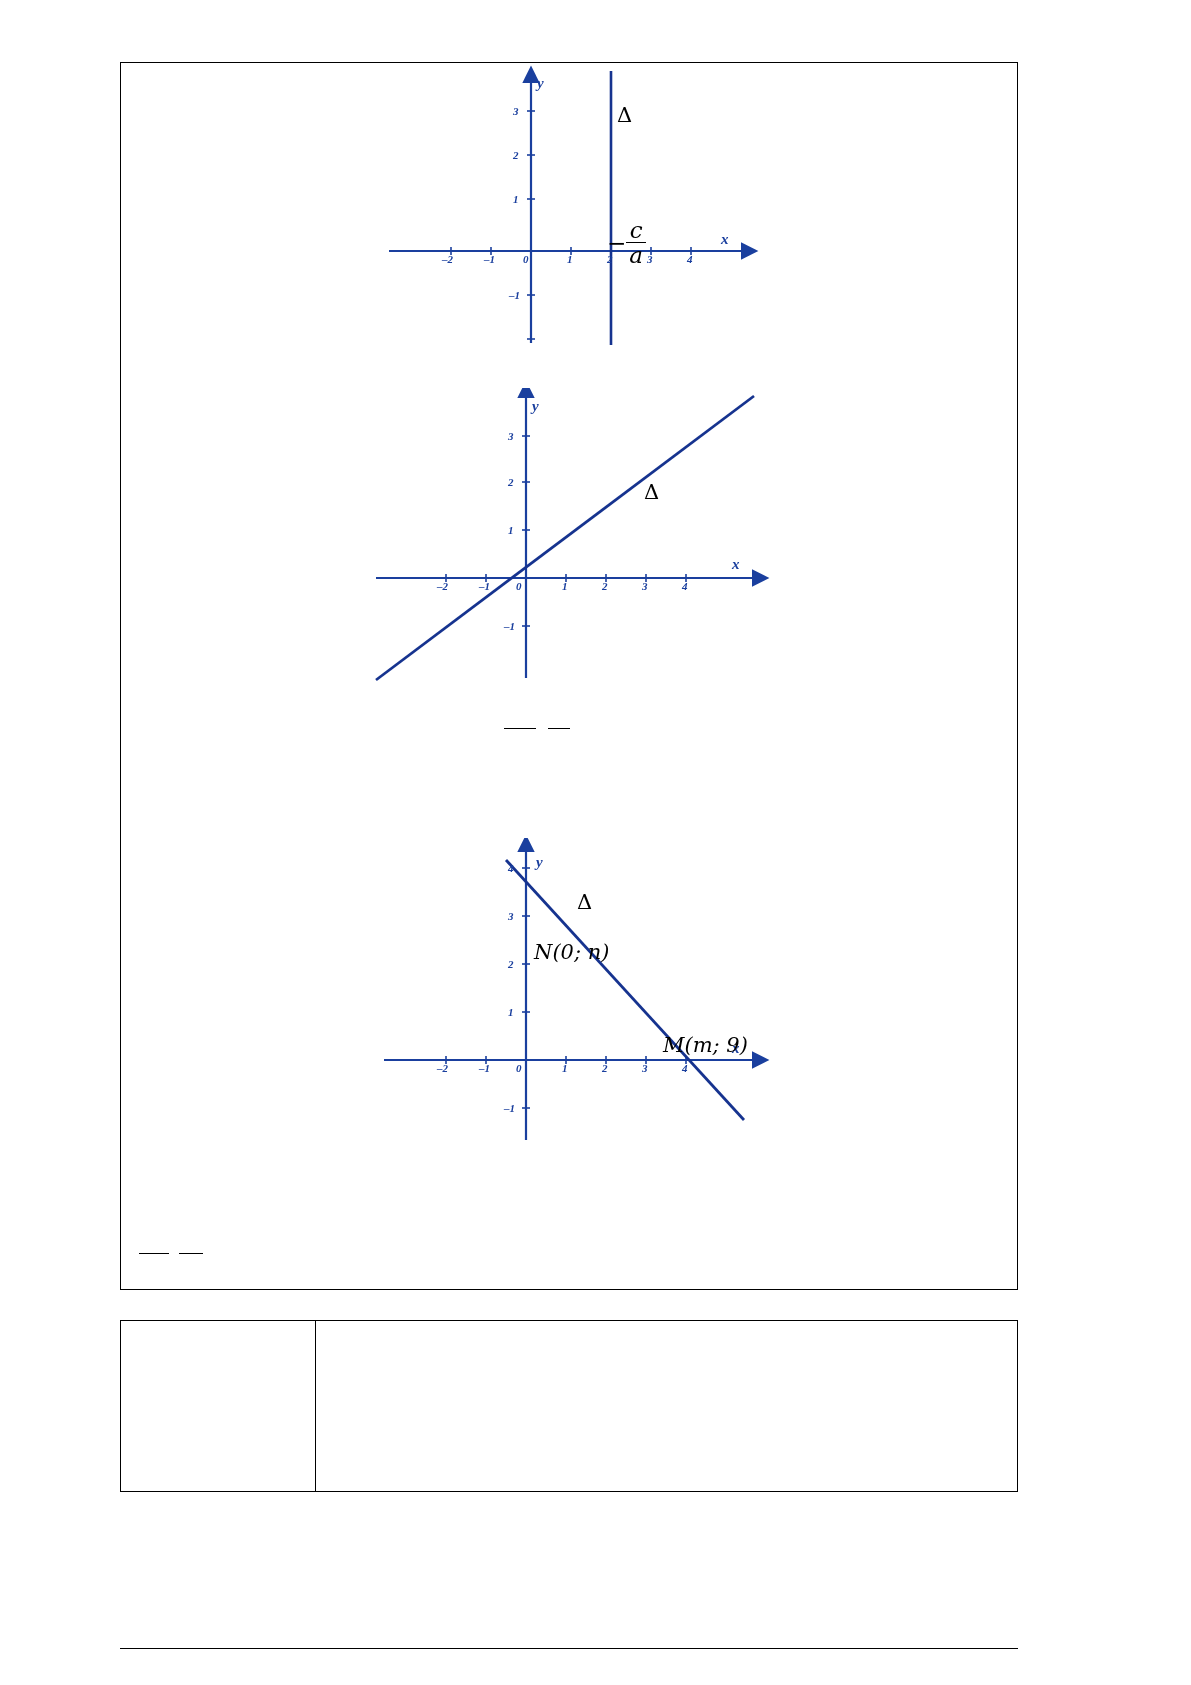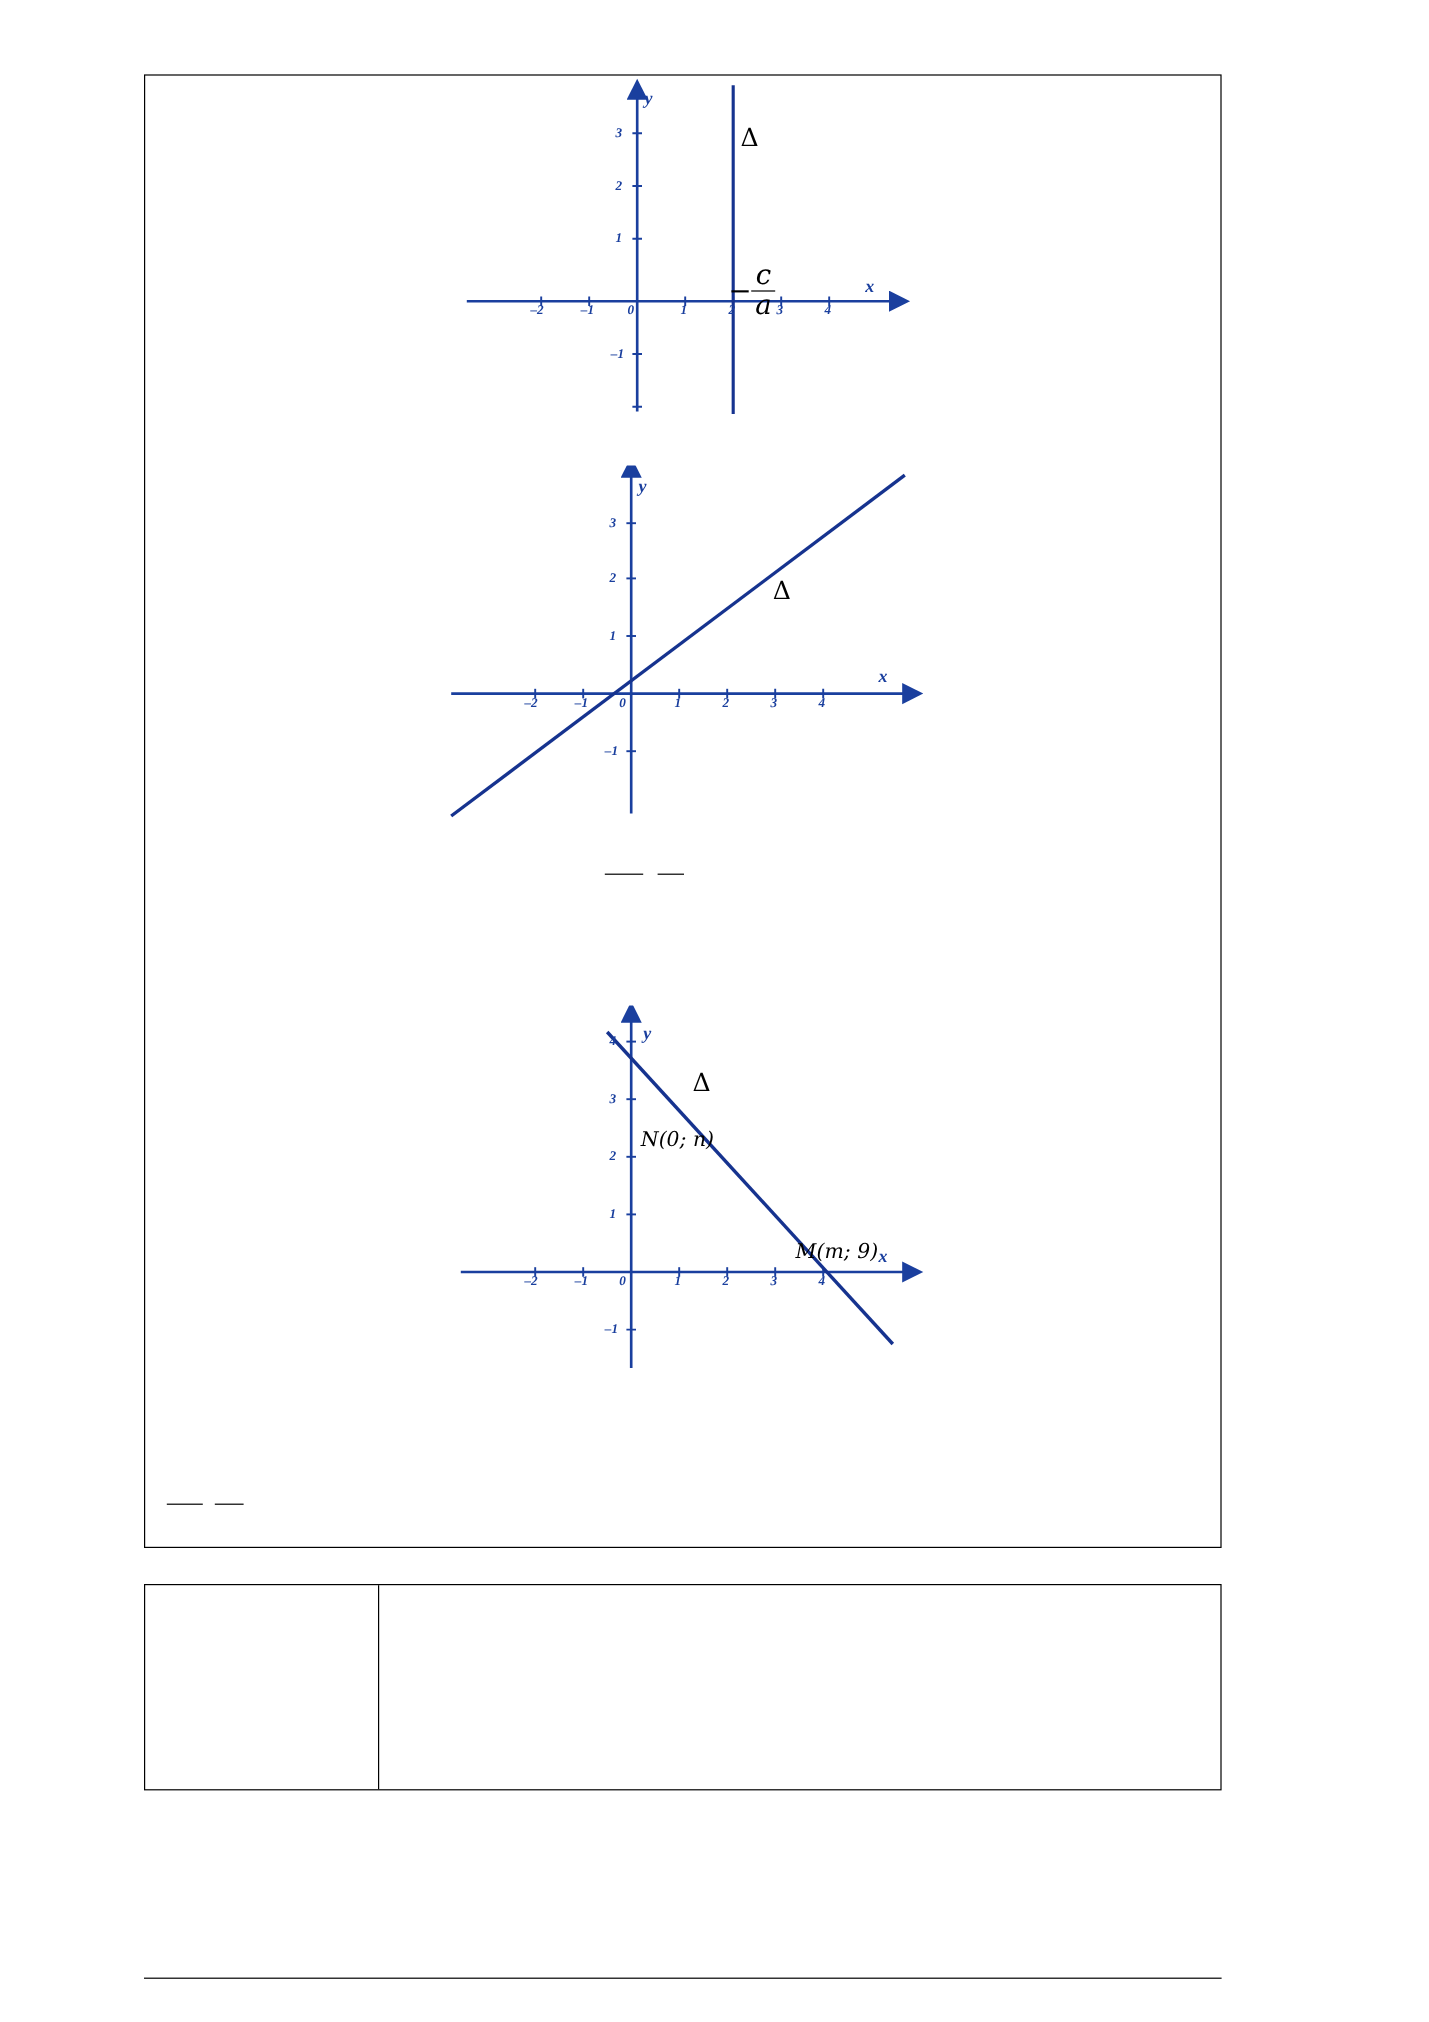--- a/index.html
+++ b/index.html
@@ -102,21 +102,21 @@
   .minus-sign {
     display: inline-block;
     vertical-align: middle;
     font-size: 23px;
     font-family: "DejaVu Serif", serif;
   }
 
   .label-italic {
     font-family: "DejaVu Serif", serif;
     font-style: italic;
-    font-size: 17px;
+    font-size: 21px;
   }
 </style>
 </head>
 <body>
 
 <div class="page-box">
 
   <div class="graph" style="left:250px; top:0px;">
     <svg width="420" height="300" viewBox="0 0 420 300">
       <defs>

